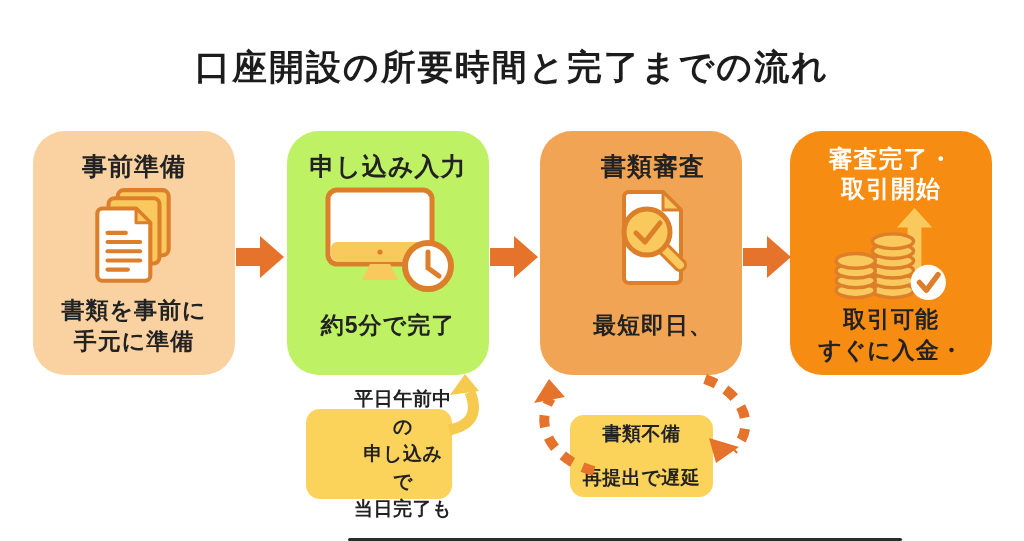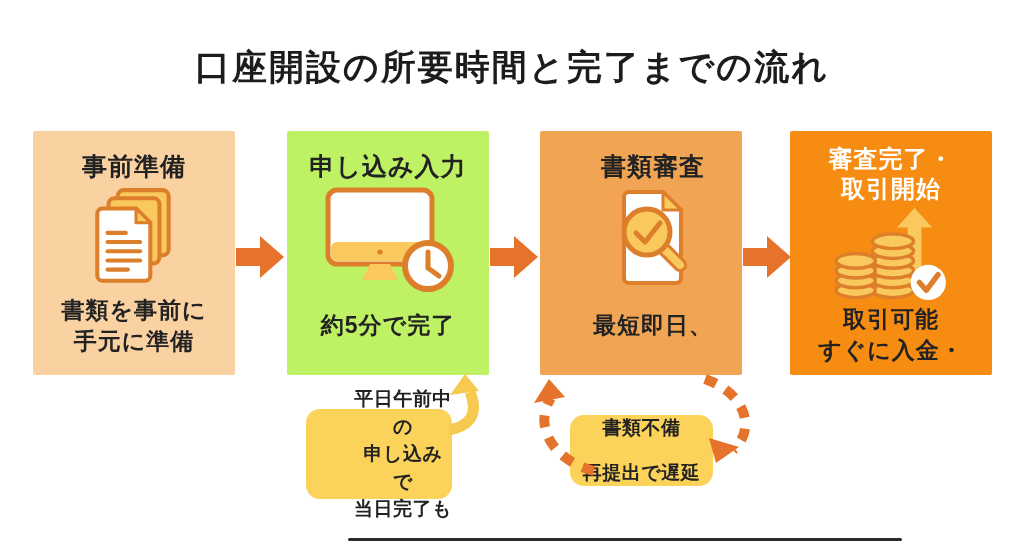--- a/index.html
+++ b/index.html
@@ -27,21 +27,21 @@
     color:var(--c-text);
   }
   .title{
     position:absolute;top:44px;left:0;width:100%;
     text-align:center;
     font-size:35px;font-weight:700;letter-spacing:2px;
     color:var(--c-title);
   }
   .step{
     position:absolute;top:131px;height:244px;width:202px;
-    border-radius:2px;
+    border-radius:32px;
     display:flex;flex-direction:column;align-items:center;
     padding:20px 8px 16px;
   }
   .step1{left:33px;}
   .step2{left:287px;}
   .step3{left:540px;padding-left:32px;}
   .step4{left:790px;padding-top:13px;}
   .step-label{
     font-size:25px;font-weight:800;letter-spacing:1px;
     text-align:center;line-height:1.25;color:var(--c-text);
@@ -66,21 +66,21 @@
     border-top:21px solid transparent;border-bottom:21px solid transparent;
     border-left:24px solid var(--c-arrow);
   }
   .callout{
     position:absolute;border-radius:14px;background:var(--c-callout);
     display:flex;flex-direction:column;align-items:center;justify-content:center;
     text-align:center;font-weight:800;color:var(--c-text);
   }
   .callout1{left:306px;top:409px;width:146px;height:90px;
     font-size:19px;line-height:1.45;letter-spacing:0.5px;padding-left:48px;}
-  .callout2{left:570px;top:415px;width:143px;height:71px;
+  .callout2{left:570px;top:415px;width:143px;height:82px;
     font-size:19px;line-height:1.9;letter-spacing:0.5px;gap:8px;}
   .overlay{position:absolute;left:0;top:0;width:1024px;height:541px;pointer-events:none;}
   .cropped-edge{
     position:absolute;left:348px;top:538px;width:554px;height:3px;
     background:#2B2B2B;border-radius:2px;
   }
 </style>
 </head>
 <body>
 

